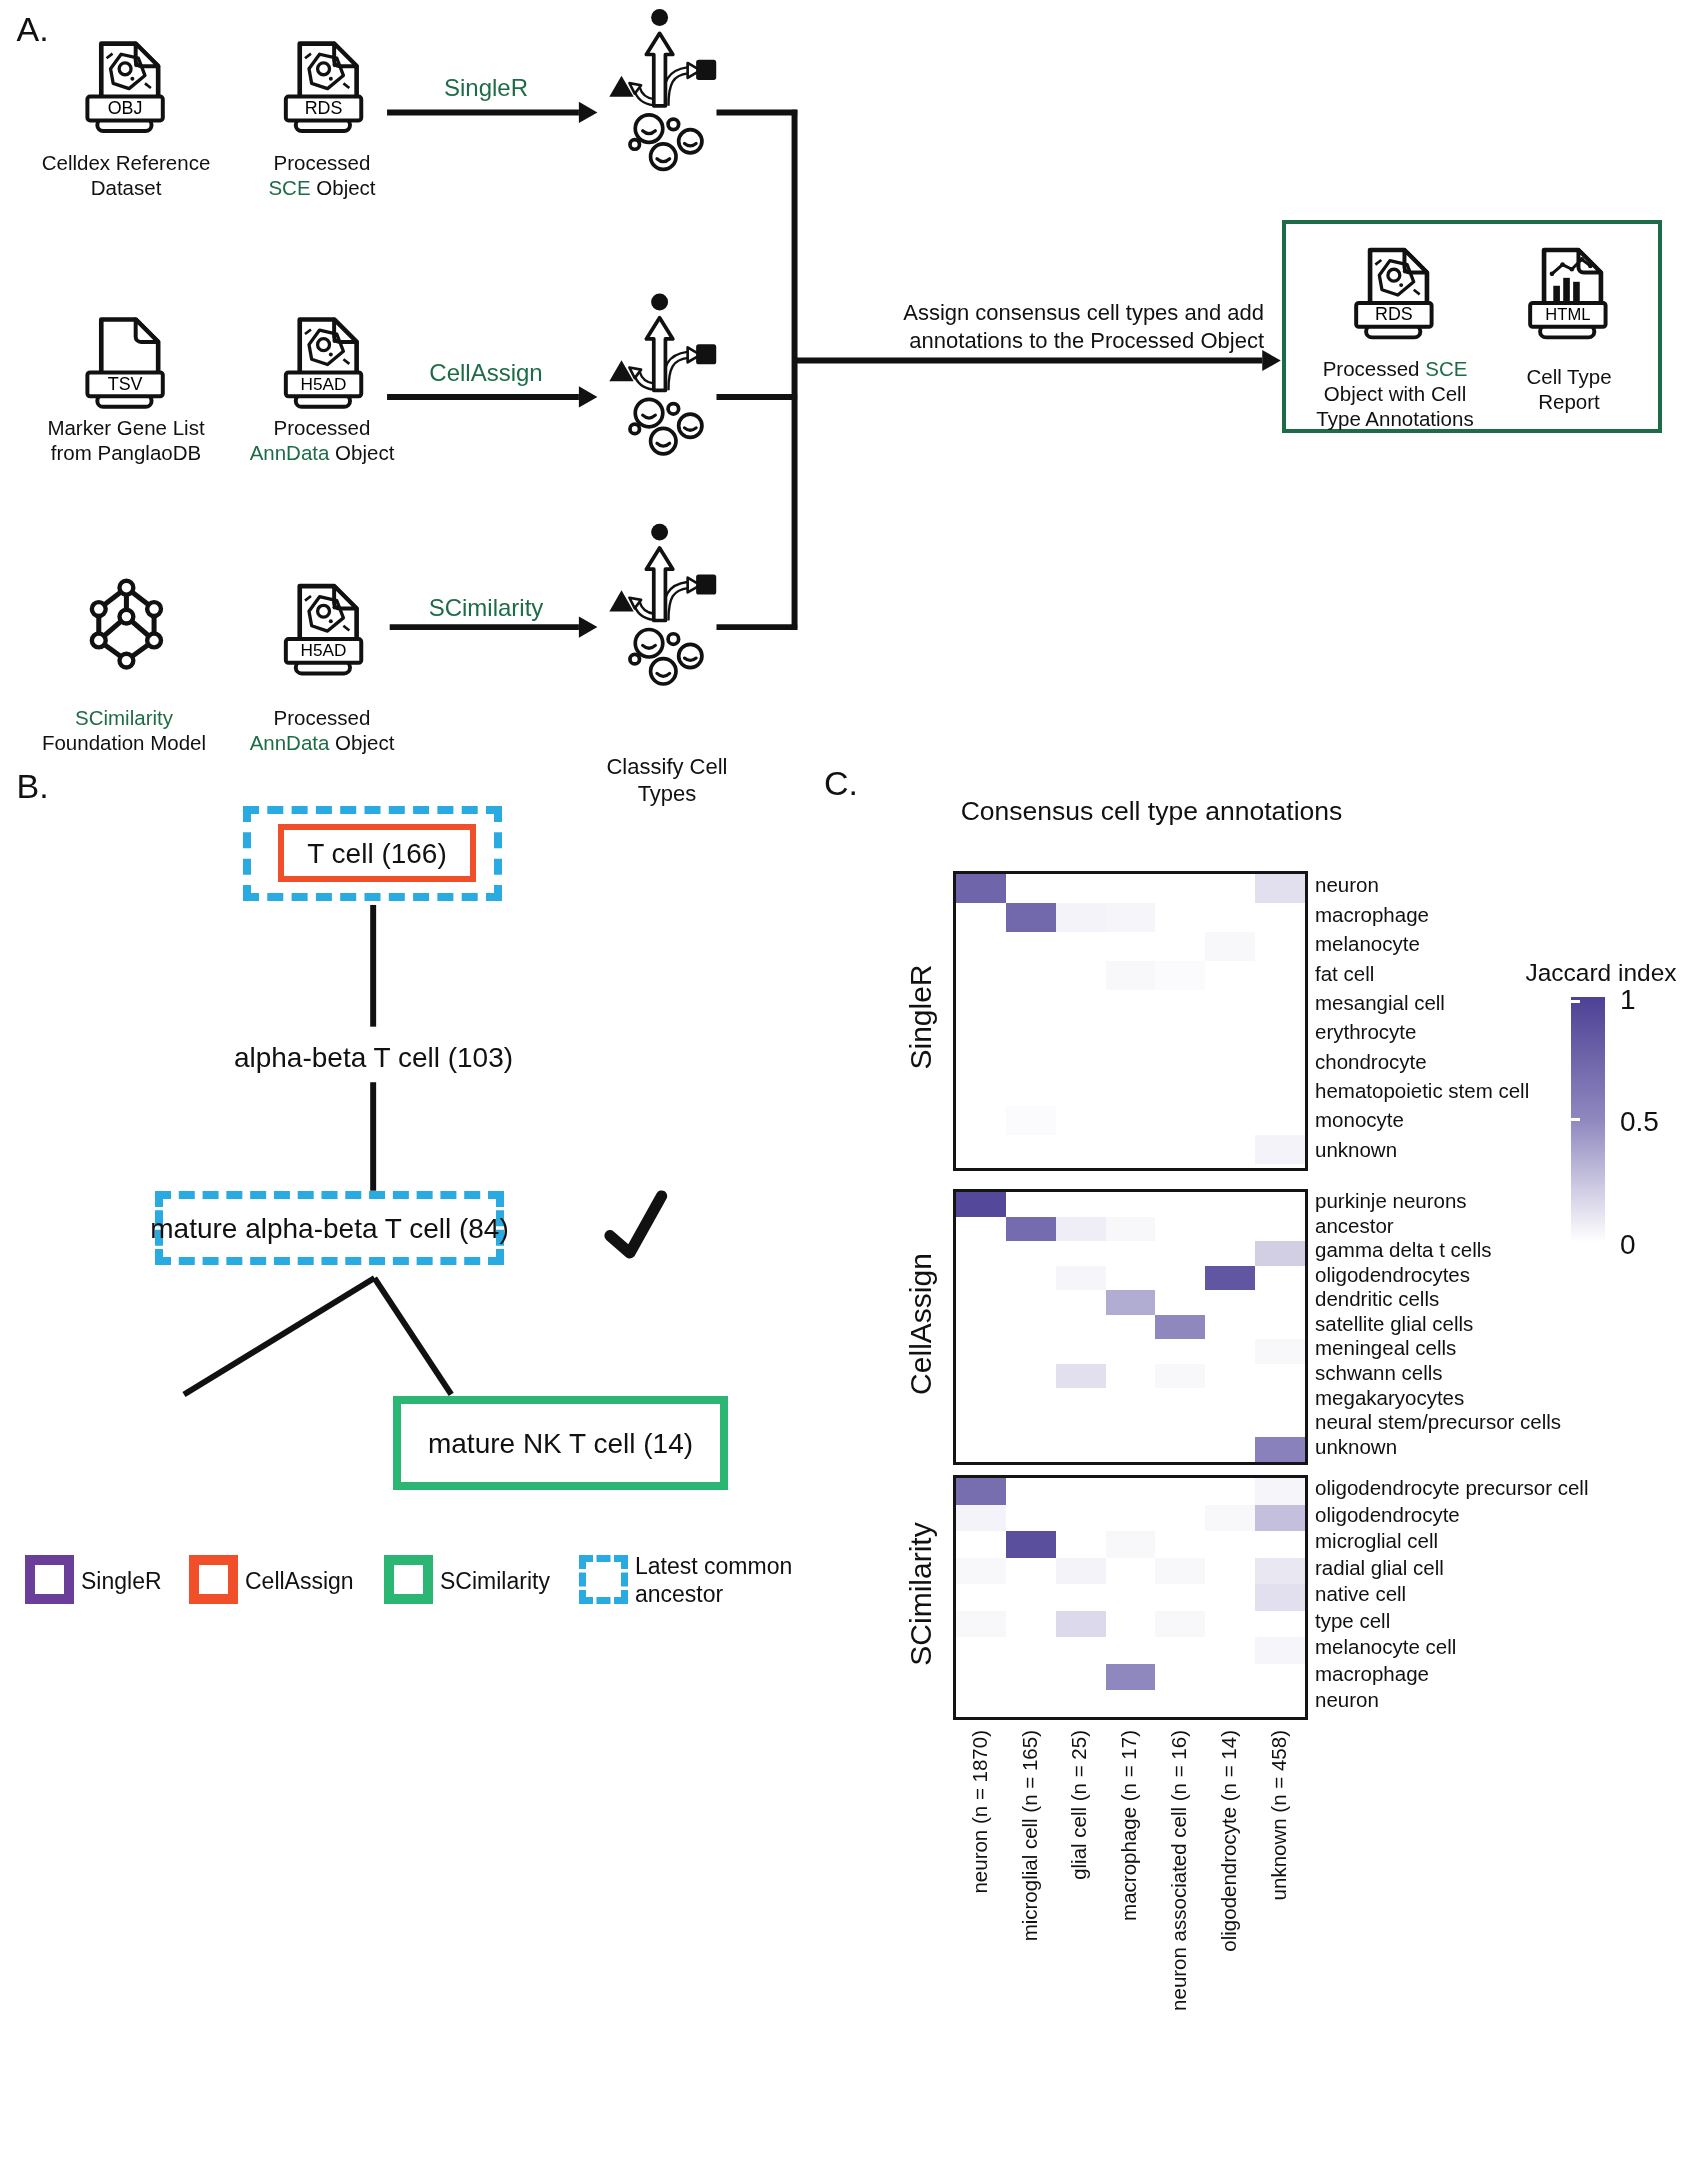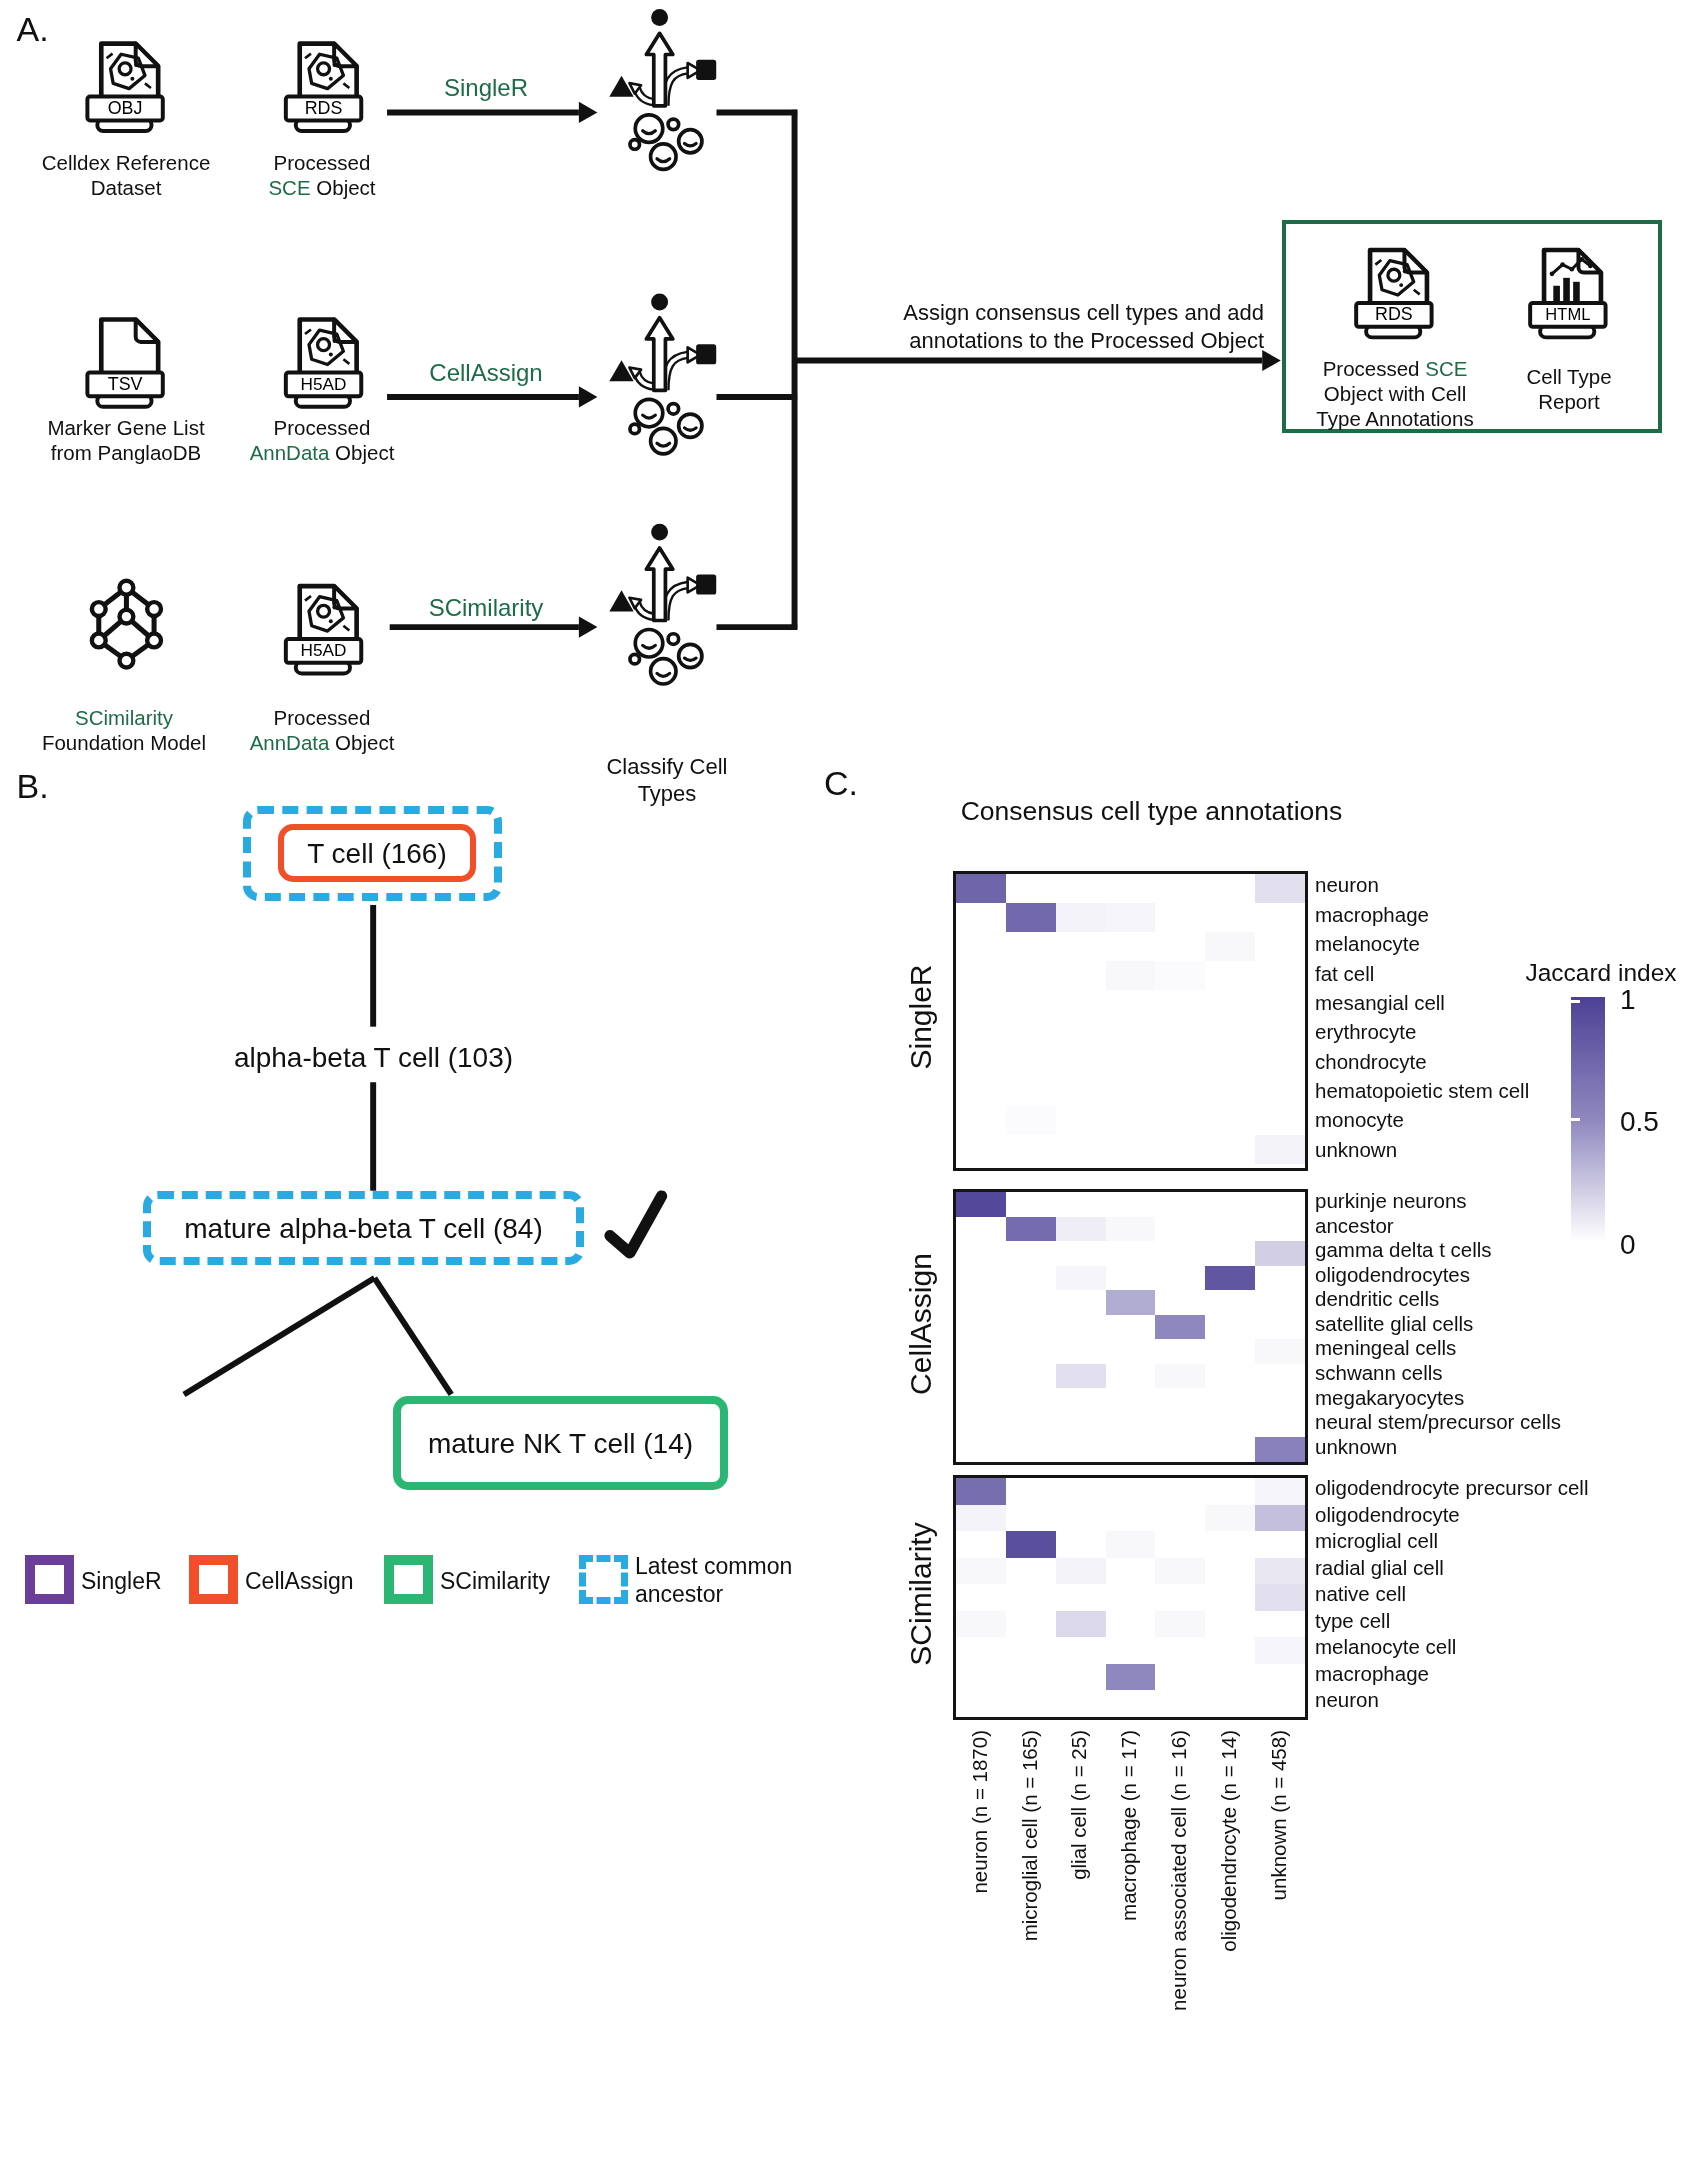--- a/index.html
+++ b/index.html
@@ -6,21 +6,21 @@
   #canvas{position:relative;width:1687px;height:2183px;background:#fff;overflow:hidden;
           font-family:"Liberation Sans","DejaVu Sans",sans-serif;color:#111;}
   #fig-svg{position:absolute;left:0;top:0;}
   .t{position:absolute;text-align:center;font-size:20.5px;line-height:25px;white-space:nowrap;}
   .panel-letter{position:absolute;font-size:34px;font-weight:400;}
   .green{color:var(--green,#1e6c47);}
   .tool-label{position:absolute;width:198px;text-align:center;font-size:24px;color:var(--green,#1e6c47);}
   .assign-text{position:absolute;left:801px;top:299px;width:463px;text-align:right;font-size:22px;line-height:28px;}
   .outbox{position:absolute;left:1282px;top:220px;width:380px;height:213px;border:4.6px solid var(--green,#1e6c47);box-sizing:border-box;}
   .bnode{position:absolute;display:flex;flex-direction:column;align-items:center;justify-content:center;
-         box-sizing:border-box;background:#fff;font-size:28px;line-height:33px;text-align:center;white-space:nowrap;border-radius:15px;}
+         box-sizing:border-box;background:#fff;font-size:28px;line-height:33px;text-align:center;white-space:nowrap;}
   .dashedblue{border:8px dashed var(--blue,#29abe2);}
   .legend-swatch{position:absolute;width:49px;height:49px;box-sizing:border-box;background:#fff;}
   .legend-label{position:absolute;font-size:23px;line-height:28px;white-space:nowrap;}
   .hm{position:absolute;left:953px;width:349px;border:3.3px solid #141414;box-sizing:content-box;background:#fff;}
   .hm-row{display:flex;width:100%;}
   .hm-cell{flex:1 1 0;}
   .row-label{position:absolute;left:1315px;font-size:20.5px;line-height:24px;white-space:nowrap;}
   .rot{position:absolute;transform:rotate(-90deg);transform-origin:100% 0;white-space:nowrap;}
   .xlab{width:284px;text-align:right;font-size:20.5px;line-height:24px;}
   .mlab{width:304px;text-align:center;font-size:30px;line-height:30px;}
@@ -238,21 +238,21 @@
 
   <div class="panel-letter" style="left:16.5px;top:767px">B.</div>
 
   <div class="bnode dashedblue" style="left:243px;top:806px;width:259px;height:95px"></div>
   <div class="bnode" style="left:278px;top:824px;width:198px;height:58px;border:6.6px solid var(--orange,#f04f2a)">
     <span>T cell (166)</span>
   </div>
 
   <div class="t" style="left:175px;top:1045px;width:397px;font-size:28px">alpha-beta T cell (103)</div>
 
-  <div class="bnode dashedblue" style="left:143px;top:1191px;width:441px;height:74px">
+  <div class="bnode dashedblue" style="left:155px;top:1191px;width:349px;height:74px">
     <span>mature alpha-beta T cell (84)</span>
   </div>
 
   <div class="bnode" style="left:393px;top:1396px;width:335px;height:94px;border:8px solid var(--bgreen,#2cb673)">
     <span>mature NK T cell (14)</span>
   </div>
 
   <div class="legend-swatch" style="left:25px;top:1555px;border:10px solid var(--purple,#6b3e99)"></div>
   <div class="legend-label" style="left:81px;top:1567px">SingleR</div>
   <div class="legend-swatch" style="left:189px;top:1555px;border:10px solid var(--orange,#f04f2a)"></div>

